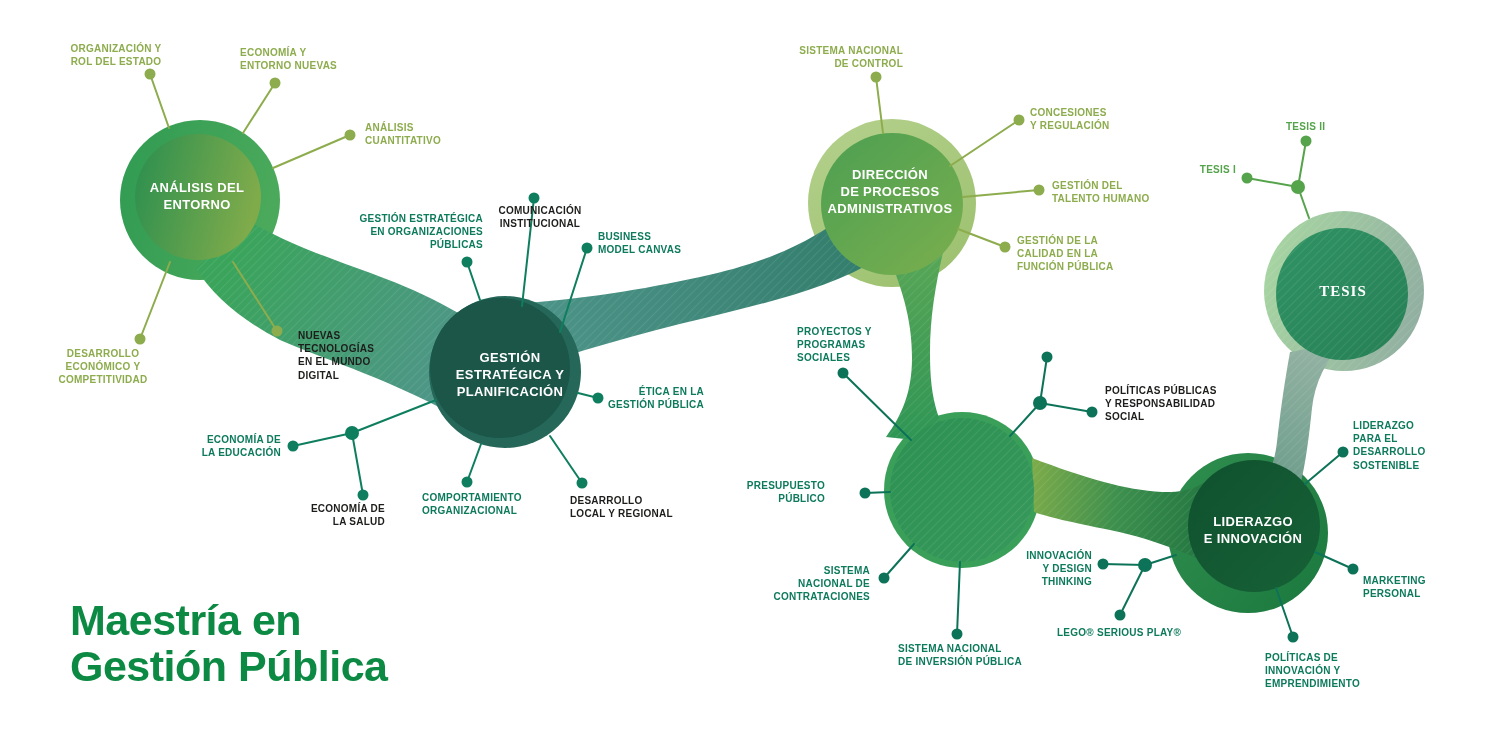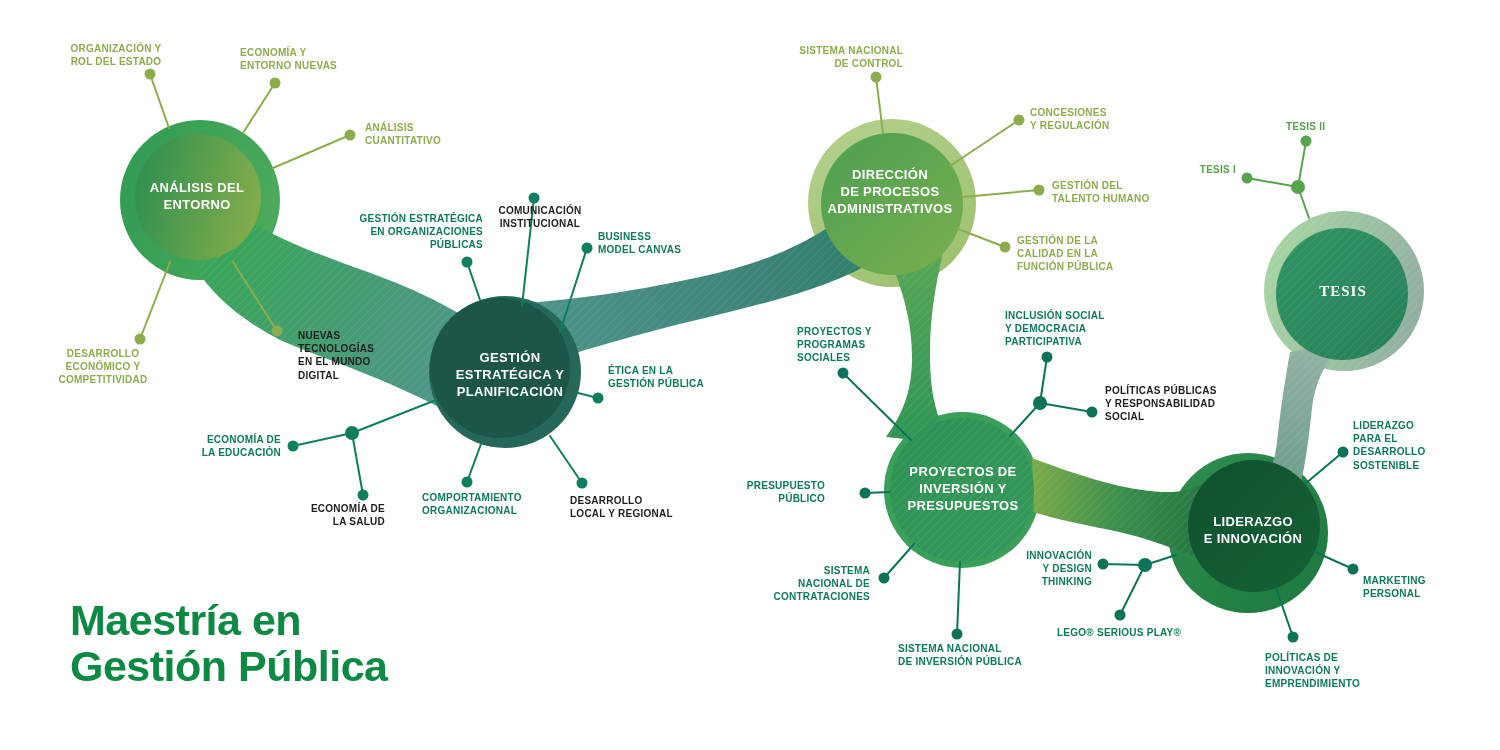--- a/index.html
+++ b/index.html
@@ -216,23 +216,20 @@
   </svg>
 
   <div class="node-label" style="left:197px;top:196px;">ANÁLISIS DEL
 ENTORNO</div>
   <div class="node-label" style="left:890px;top:192px;">DIRECCIÓN
 DE PROCESOS
 ADMINISTRATIVOS</div>
   <div class="node-label" style="left:510px;top:375px;">GESTIÓN
 ESTRATÉGICA Y
 PLANIFICACIÓN</div>
-  <div class="node-label" style="left:963px;top:489px;">PROYECTOS DE
-INVERSIÓN Y
-PRESUPUESTOS</div>
   <div class="node-label" style="left:1253px;top:530px;">LIDERAZGO
 E INNOVACIÓN</div>
   <div class="node-label big" style="left:1343px;top:292px;">TESIS</div>
 
   <div class="sat olive ctr" style="left:116px;top:42px;">ORGANIZACIÓN Y
 ROL DEL ESTADO</div>
   <div class="sat olive" style="left:240px;top:46px;">ECONOMÍA Y
 ENTORNO NUEVAS</div>
   <div class="sat olive" style="left:365px;top:121px;">ANÁLISIS
 CUANTITATIVO</div>
@@ -244,21 +241,21 @@
 EN EL MUNDO
 DIGITAL</div>
 
   <div class="sat black ctr" style="left:540px;top:164px;margin-top:40px;">COMUNICACIÓN
 INSTITUCIONAL</div>
   <div class="sat teal rt" style="right:1017px;top:212px;">GESTIÓN ESTRATÉGICA
 EN ORGANIZACIONES
 PÚBLICAS</div>
   <div class="sat teal" style="left:598px;top:230px;">BUSINESS
 MODEL CANVAS</div>
-  <div class="sat teal" style="left:608px;top:364px;">ÉTICA EN LA
+  <div class="sat teal" style="left:608px;top:385px;text-align:right;">ÉTICA EN LA
 GESTIÓN PÚBLICA</div>
   <div class="sat teal rt" style="right:1219px;top:433px;">ECONOMÍA DE
 LA EDUCACIÓN</div>
   <div class="sat black rt" style="right:1115px;top:502px;">ECONOMÍA DE
 LA SALUD</div>
   <div class="sat teal" style="left:422px;top:491px;">COMPORTAMIENTO
 ORGANIZACIONAL</div>
   <div class="sat black" style="left:570px;top:494px;">DESARROLLO
 LOCAL Y REGIONAL</div>
 
@@ -268,23 +265,20 @@
 Y REGULACIÓN</div>
   <div class="sat olive" style="left:1052px;top:179px;">GESTIÓN DEL
 TALENTO HUMANO</div>
   <div class="sat olive" style="left:1017px;top:234px;">GESTIÓN DE LA
 CALIDAD EN LA
 FUNCIÓN PÚBLICA</div>
 
   <div class="sat teal" style="left:797px;top:325px;">PROYECTOS Y
 PROGRAMAS
 SOCIALES</div>
-  <div class="sat teal" style="left:1005px;top:309px;">INCLUSIÓN SOCIAL
-Y DEMOCRACIA
-PARTICIPATIVA</div>
   <div class="sat black" style="left:1105px;top:384px;">POLÍTICAS PÚBLICAS
 Y RESPONSABILIDAD
 SOCIAL</div>
   <div class="sat teal rt" style="right:675px;top:479px;">PRESUPUESTO
 PÚBLICO</div>
   <div class="sat teal rt" style="right:630px;top:564px;">SISTEMA
 NACIONAL DE
 CONTRATACIONES</div>
   <div class="sat teal" style="left:898px;top:642px;">SISTEMA NACIONAL
 DE INVERSIÓN PÚBLICA</div>

